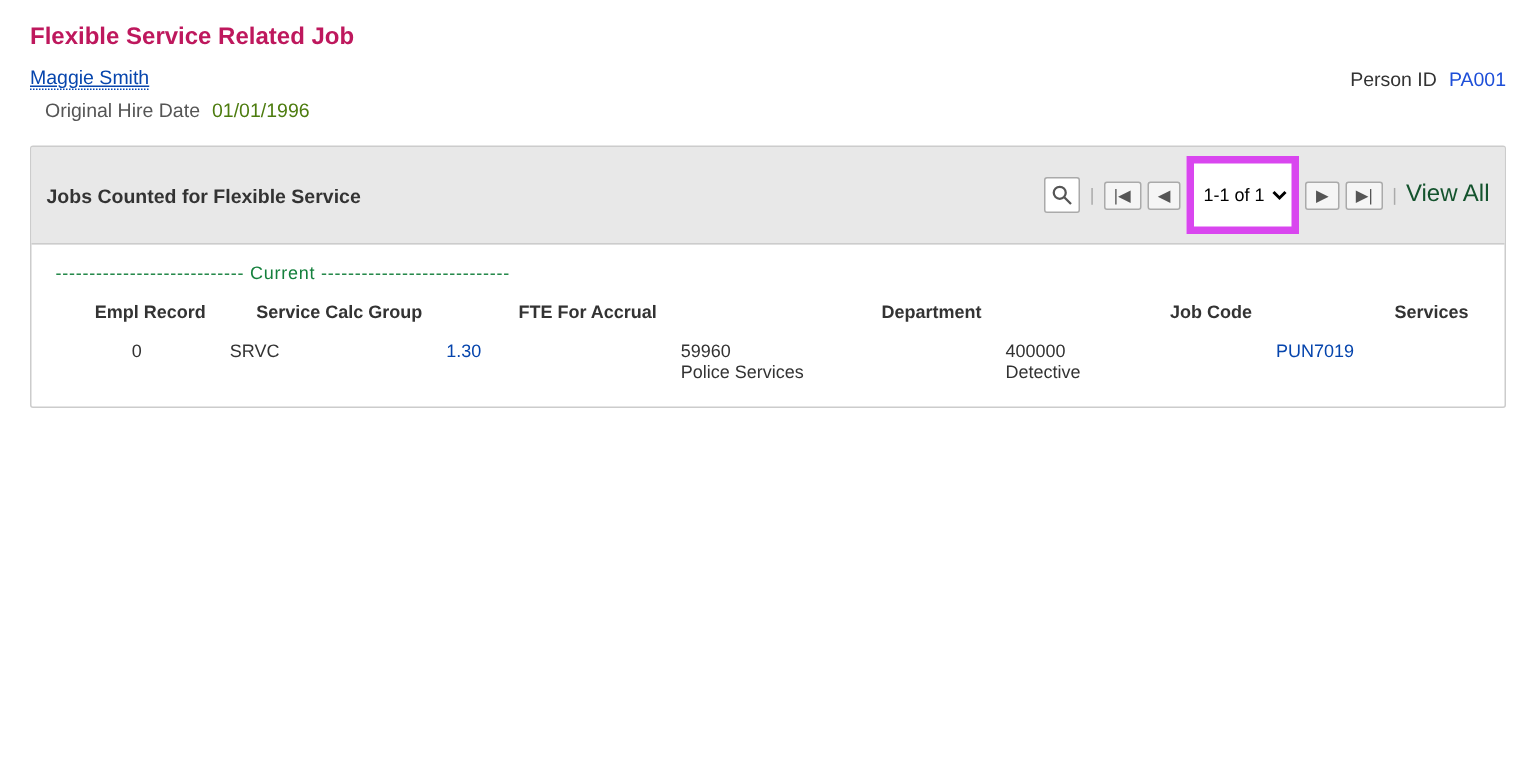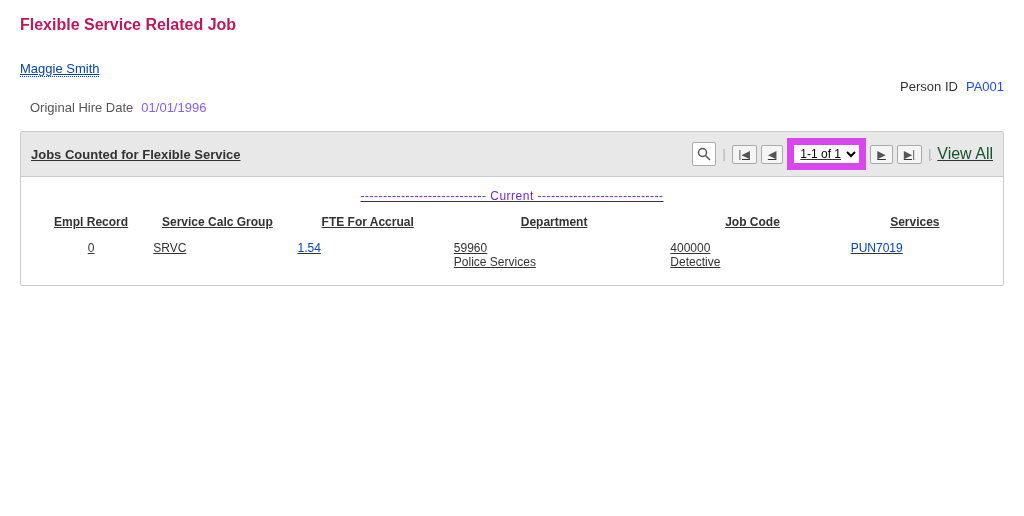--- a/index.html
+++ b/index.html
@@ -27,49 +27,47 @@
       text-decoration: underline;
       cursor: pointer;
       font-size: 13px;
       border-bottom: 1px dotted #0645ad;
     }
     .person-id-section {
       margin-left: auto;
       display: flex;
       align-items: flex-start;
       gap: 8px;
-      margin-top: 35px;
     }
     .person-id-label {
       color: #333;
       font-weight: normal;
     }
     .person-id-value {
       color: #1d4ed8;
     }
     .hire-date-row {
       display: flex;
       align-items: center;
       margin-bottom: 16px;
       margin-left: 10px;
     }
     .hire-date-label {
       color: #555;
       margin-right: 8px;
     }
     .hire-date-value {
-      color: #8b5cf6;
+      color: #4d7c0f;
       text-align: center;
     }
 
     
     .grid-container {
       border: 1px solid #ccc;
       border-radius: 2px;
-      text-decoration: underline;
     }
     .grid-header {
       background: #e8e8e8;
       display: flex;
       align-items: center;
       padding: 6px 10px;
       border-bottom: 1px solid #ccc;
       gap: 8px;
     }
     .grid-header-title {
@@ -104,49 +102,49 @@
       justify-content: center;
       cursor: pointer;
       border-radius: 2px;
     }
     .separator {
       color: #aaa;
       font-size: 12px;
       padding: 0 2px;
     }
     .page-select {
-      border: 7px solid #d946ef;
-      padding: 1px 2px;
+      border: 5px solid #d946ef;
+      padding: 13px 2px;
       font-size: 12px;
       background: #fff;
     }
     .view-all-link {
       color: #14532d;
       text-decoration: none;
       font-size: 16px;
       cursor: pointer;
     }
 
     
     .grid-body {
       padding: 12px 16px;
     }
     .current-label-row {
-      text-align: center;
-      color: #6d28d9;
+      text-align: left;
+      color: #15803d;
       margin-bottom: 8px;
       font-size: 12px;
       letter-spacing: 0.5px;
     }
     .data-table {
       width: 100%;
       border-collapse: collapse;
     }
     .data-table th {
-      text-align: center;
+      text-align: right;
       font-weight: bold;
       font-size: 12px;
       color: #333;
       padding: 4px 8px 8px 8px;
       vertical-align: bottom;
     }
     .data-table td {
       padding: 4px 8px;
       font-size: 12px;
       vertical-align: top;
@@ -232,21 +230,21 @@
           <th class="col-fte">FTE For Accrual</th>
           <th class="col-dept">Department</th>
           <th class="col-jobcode">Job Code</th>
           <th class="col-position">Services</th>
         </tr>
       </thead>
       <tbody id="table-body">
       <tr>
       <td class="value-center">0</td>
       <td>SRVC</td>
-      <td class="value-blue">1.54</td>
+      <td class="value-blue">1.30</td>
       <td>
         <div>59960</div>
         <div>Police Services</div>
       </td>
       <td>
         <div>400000</div>
         <div>Detective</div>
       </td>
       <td class="value-blue">PUN7019</td>
     </tr>

